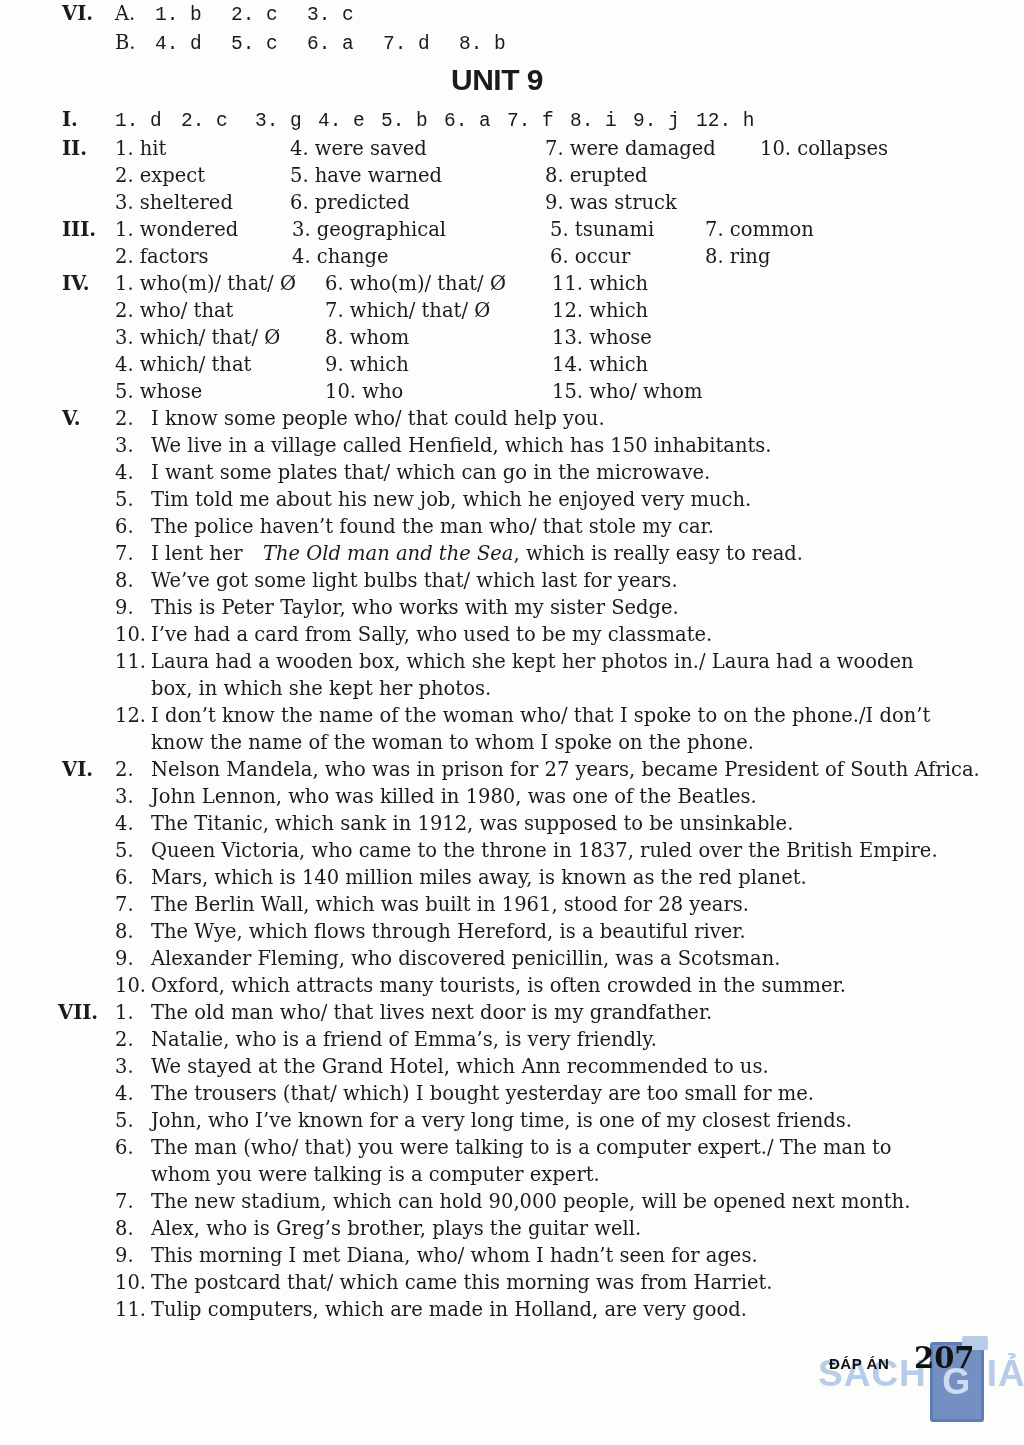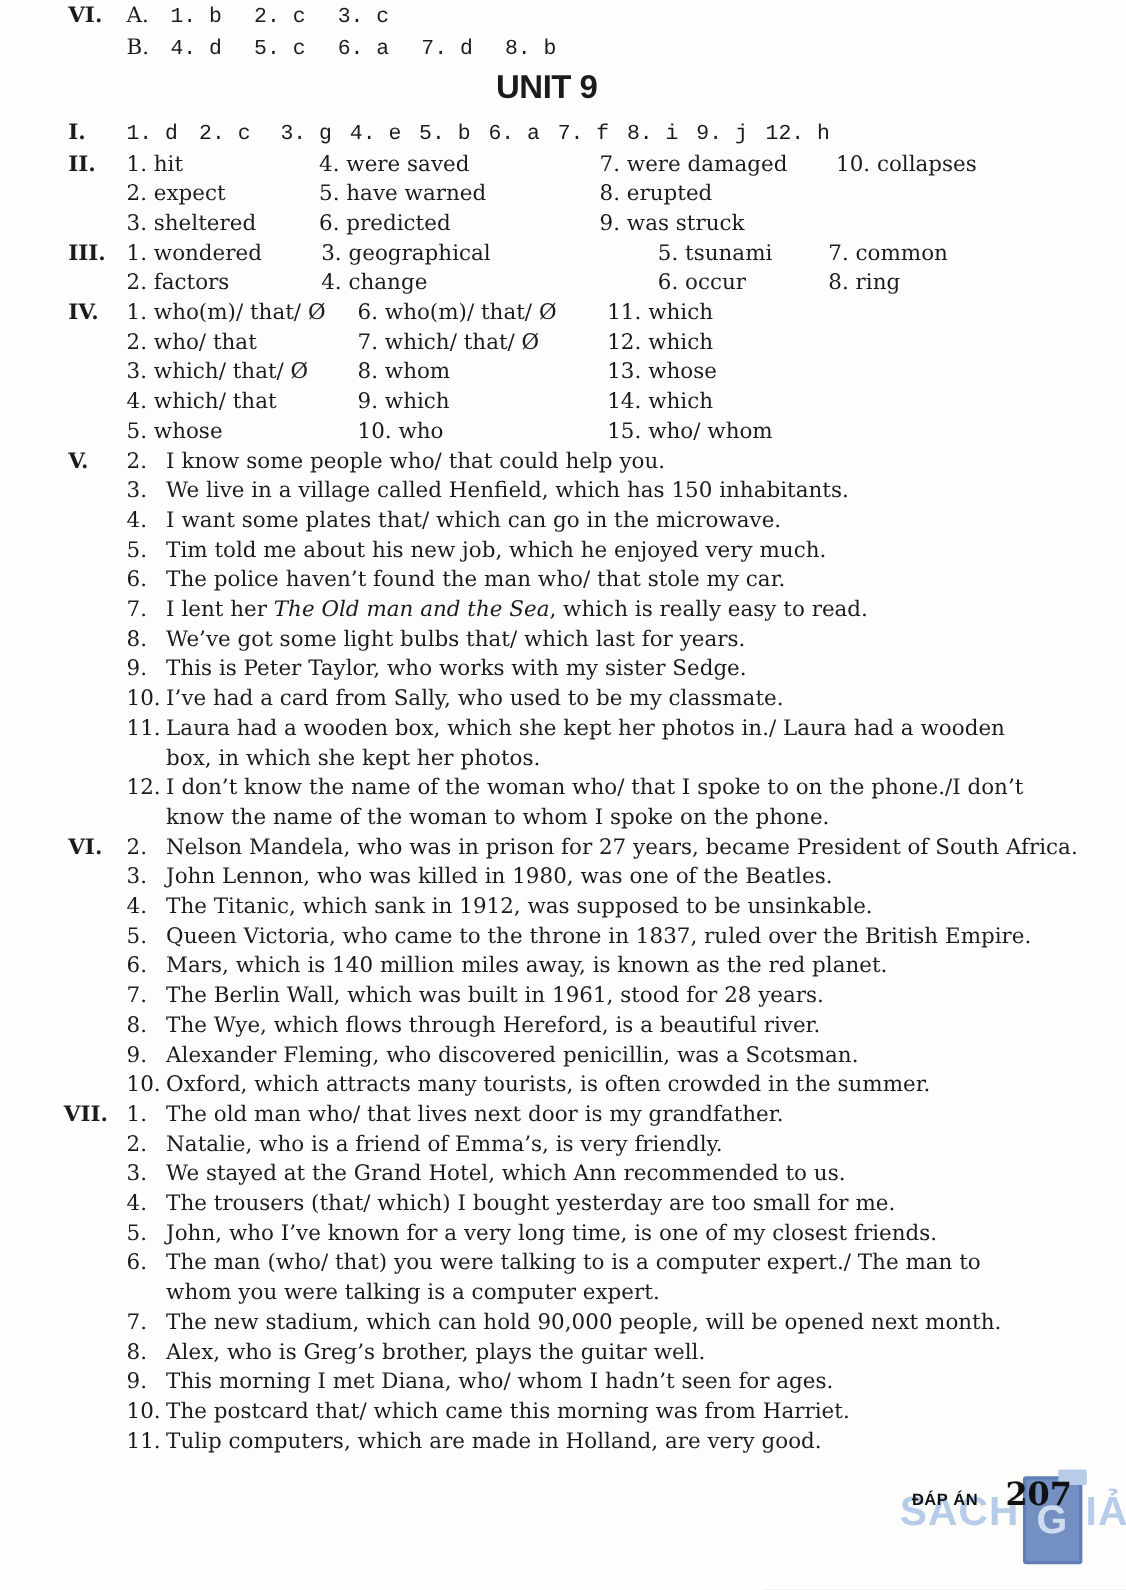--- a/index.html
+++ b/index.html
@@ -33,28 +33,28 @@
     font-weight:bold;
     font-size:30px;
     line-height:32px;
     margin:6px 30px 10px 0;
     letter-spacing:-0.5px;
   }
 
   .row { display:flex; }
   .c { flex:none; white-space:nowrap; }
   .g2 .c0 { width:175px; } .g2 .c1 { width:255px; } .g2 .c2 { width:215px; }
-  .g3 .c0 { width:177px; } .g3 .c1 { width:258px; } .g3 .c2 { width:155px;margin-left:48px; }
+  .g3 .c0 { width:177px; } .g3 .c1 { width:258px; } .g3 .c2 { width:155px; }
   .g4 .c0 { width:210px; } .g4 .c1 { width:227px; }
 
   .sent { padding-left:36px; text-indent:-36px; }
   .num { display:inline-block; width:36px; text-indent:0; }
   .txt { white-space:nowrap; }
   .txt2 { display:block; text-indent:0; white-space:nowrap; }
-  .bookttl { font-style:italic; }
+  .bookttl { font-style:italic;margin-left:14px; }
 
   
   .footer-label {
     position:absolute; left:829px; top:1353px; z-index:3;
     font-family:"Liberation Sans", sans-serif;
     font-weight:bold; font-size:15px; line-height:22px; letter-spacing:0.5px;
     color:#111;
   }
   .page-number {
     position:absolute; left:914px; top:1340px; z-index:3;

